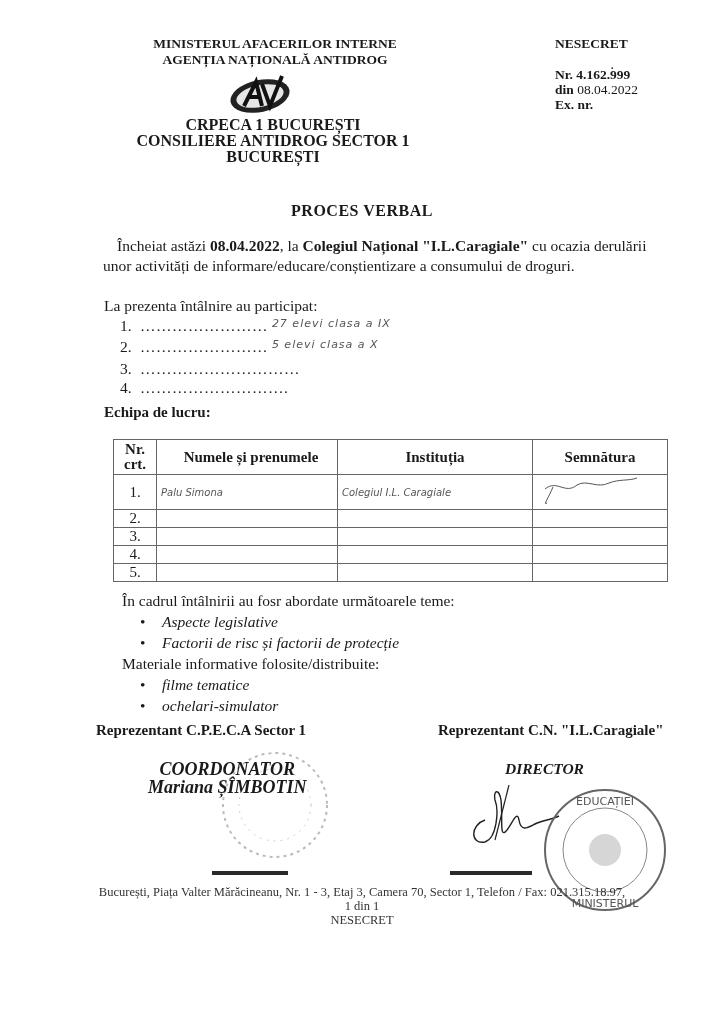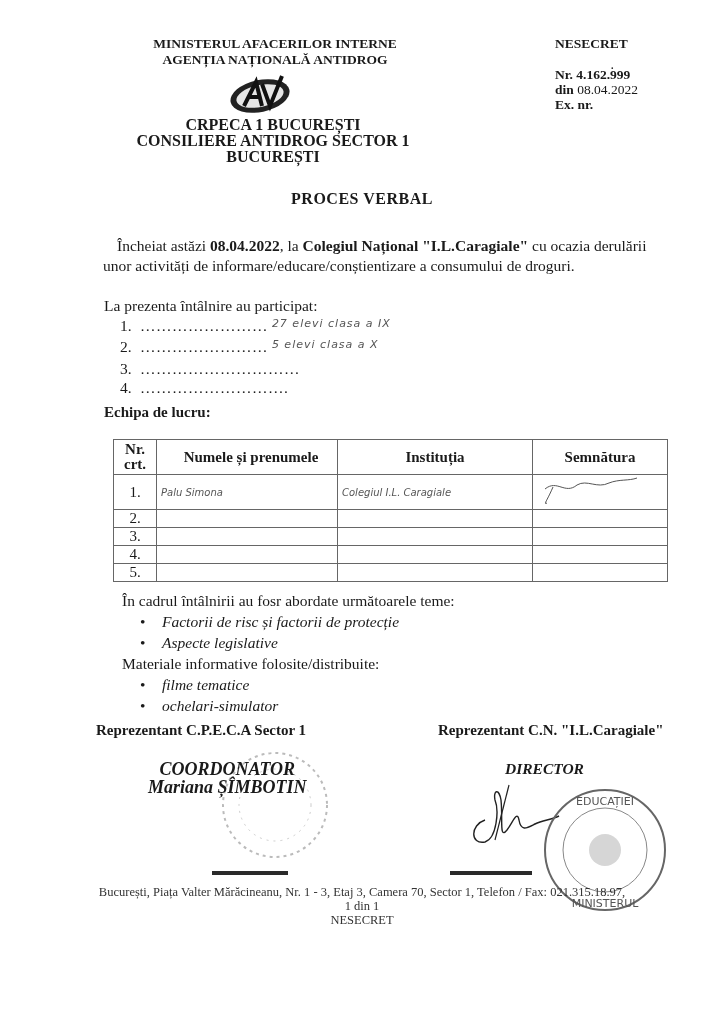--- a/index.html
+++ b/index.html
@@ -7,21 +7,21 @@
          font-family: "Liberation Serif", "DejaVu Serif", serif; color: #1a1a1a; }
   .abs { position: absolute; }
   .hdr-left { left: 100px; top: 36px; width: 350px; text-align: center; font-weight: bold; font-size: 13.5px; line-height: 15px; }
   .hdr-left .sub { margin-top: 1px; }
   .logo { left: 222px; top: 72px; width: 76px; height: 44px; }
   .hdr-org { left: 88px; top: 117px; width: 370px; text-align: center; font-weight: bold; font-size: 16px; line-height: 16px; }
   .hdr-right { left: 555px; top: 36px; font-weight: bold; font-size: 13.5px; line-height: 15px; }
   .hdr-right .classif { margin-bottom: 16px; }
   .hdr-right .dot { position: absolute; left: 56px; top: 22px; font-size: 10px; }
   .hdr-right .normal { font-weight: normal; }
-  .title { left: 0; top: 190px; width: 724px; text-align: center; font-weight: bold; font-size: 16px; letter-spacing: 0.5px; }
+  .title { left: 0; top: 202px; width: 724px; text-align: center; font-weight: bold; font-size: 16px; letter-spacing: 0.5px; }
   .intro { left: 103px; top: 236px; width: 560px; font-size: 15.5px; line-height: 20px; }
   .intro .indent { padding-left: 14px; }
   .participants { left: 104px; top: 296px; font-size: 15.5px; line-height: 19.5px; }
   .participants ol { list-style: none; margin: 0; padding: 0 0 0 16px; }
   .participants li { white-space: nowrap; }
   .participants .num { display: inline-block; width: 20px; }
   .participants .dots { letter-spacing: 0.5px; }
   .hand { font-family: "DejaVu Sans", sans-serif; font-style: italic; font-size: 11px; color: #555; letter-spacing: 1px; position: relative; top: -4px; }
   .team-h { left: 104px; top: 404px; font-weight: bold; font-size: 15px; }
   table.team { position: absolute; left: 113px; top: 439px; border-collapse: collapse; font-size: 15px; }
@@ -134,22 +134,22 @@
         <td></td>
         <td></td>
         <td></td>
       </tr>
 </tbody>
   </table>
 
 <div class="abs topics">
   <div>În cadrul întâlnirii au fosr abordate următoarele teme:</div>
   <ul>
+    <li>Aspecte legislative</li>
     <li>Factorii de risc și factorii de protecție</li>
-    <li>Aspecte legislative</li>
   </ul>
   <div>Materiale informative folosite/distribuite:</div>
   <ul>
     <li>filme tematice</li>
     <li>ochelari-simulator</li>
   </ul>
 </div>
 
 <div class="abs rep-left">Reprezentant C.P.E.C.A Sector 1</div>
 <div class="abs rep-right">Reprezentant  C.N. "I.L.Caragiale"</div>

